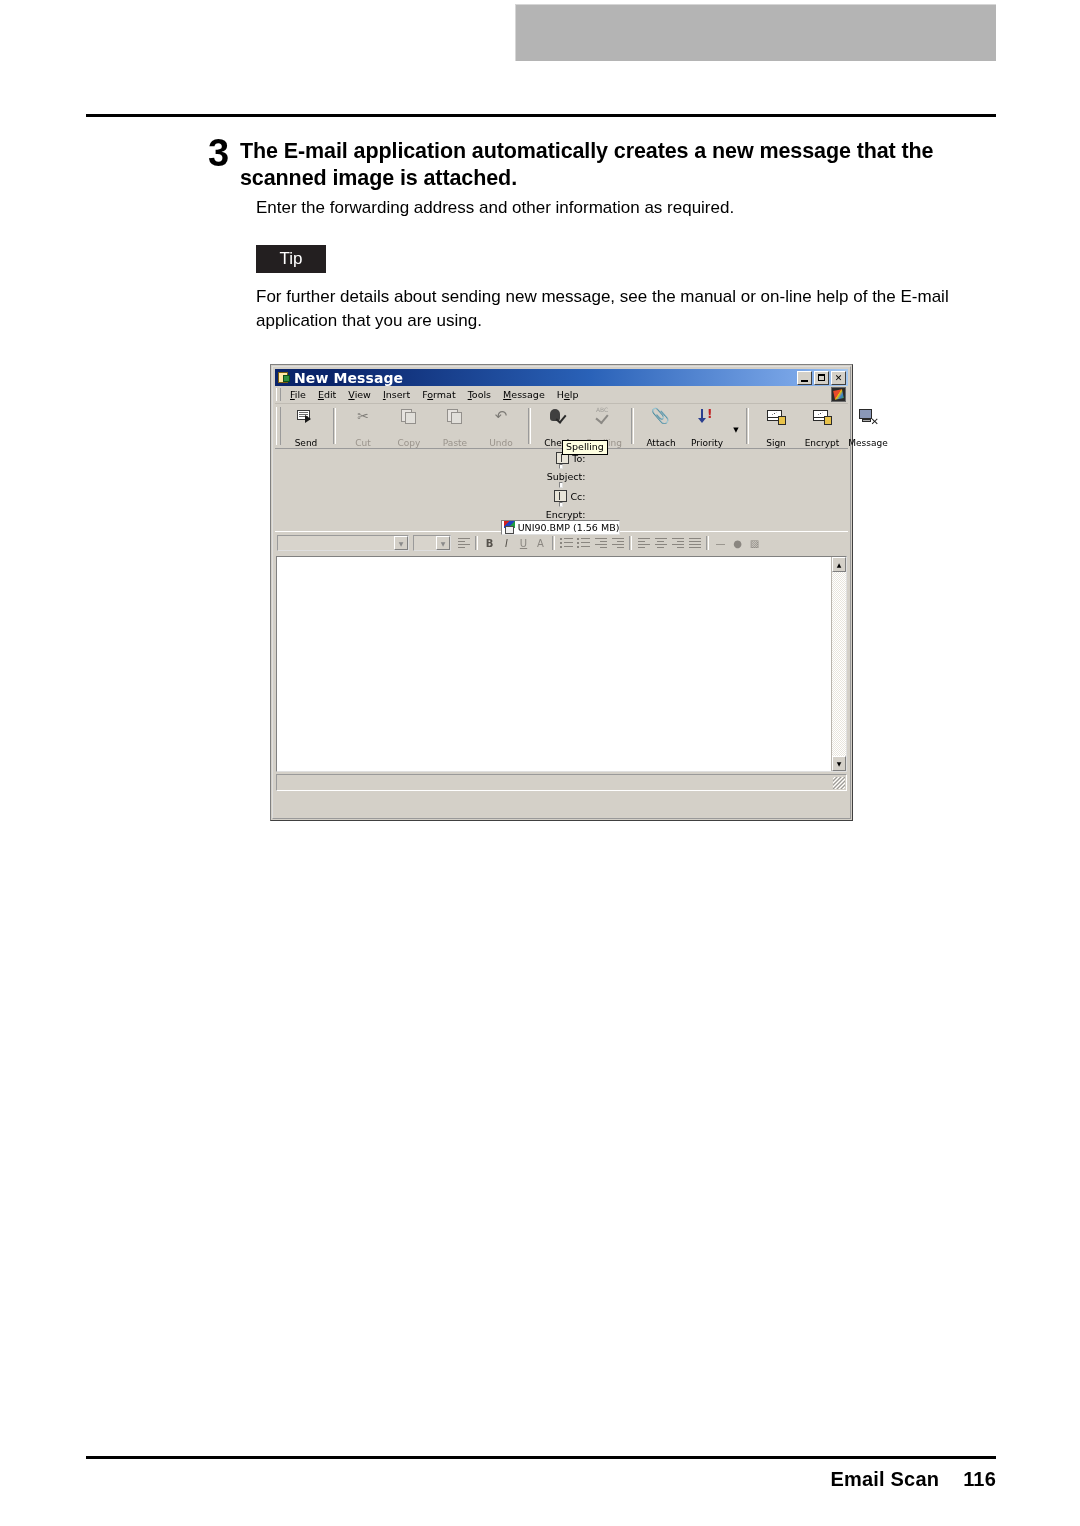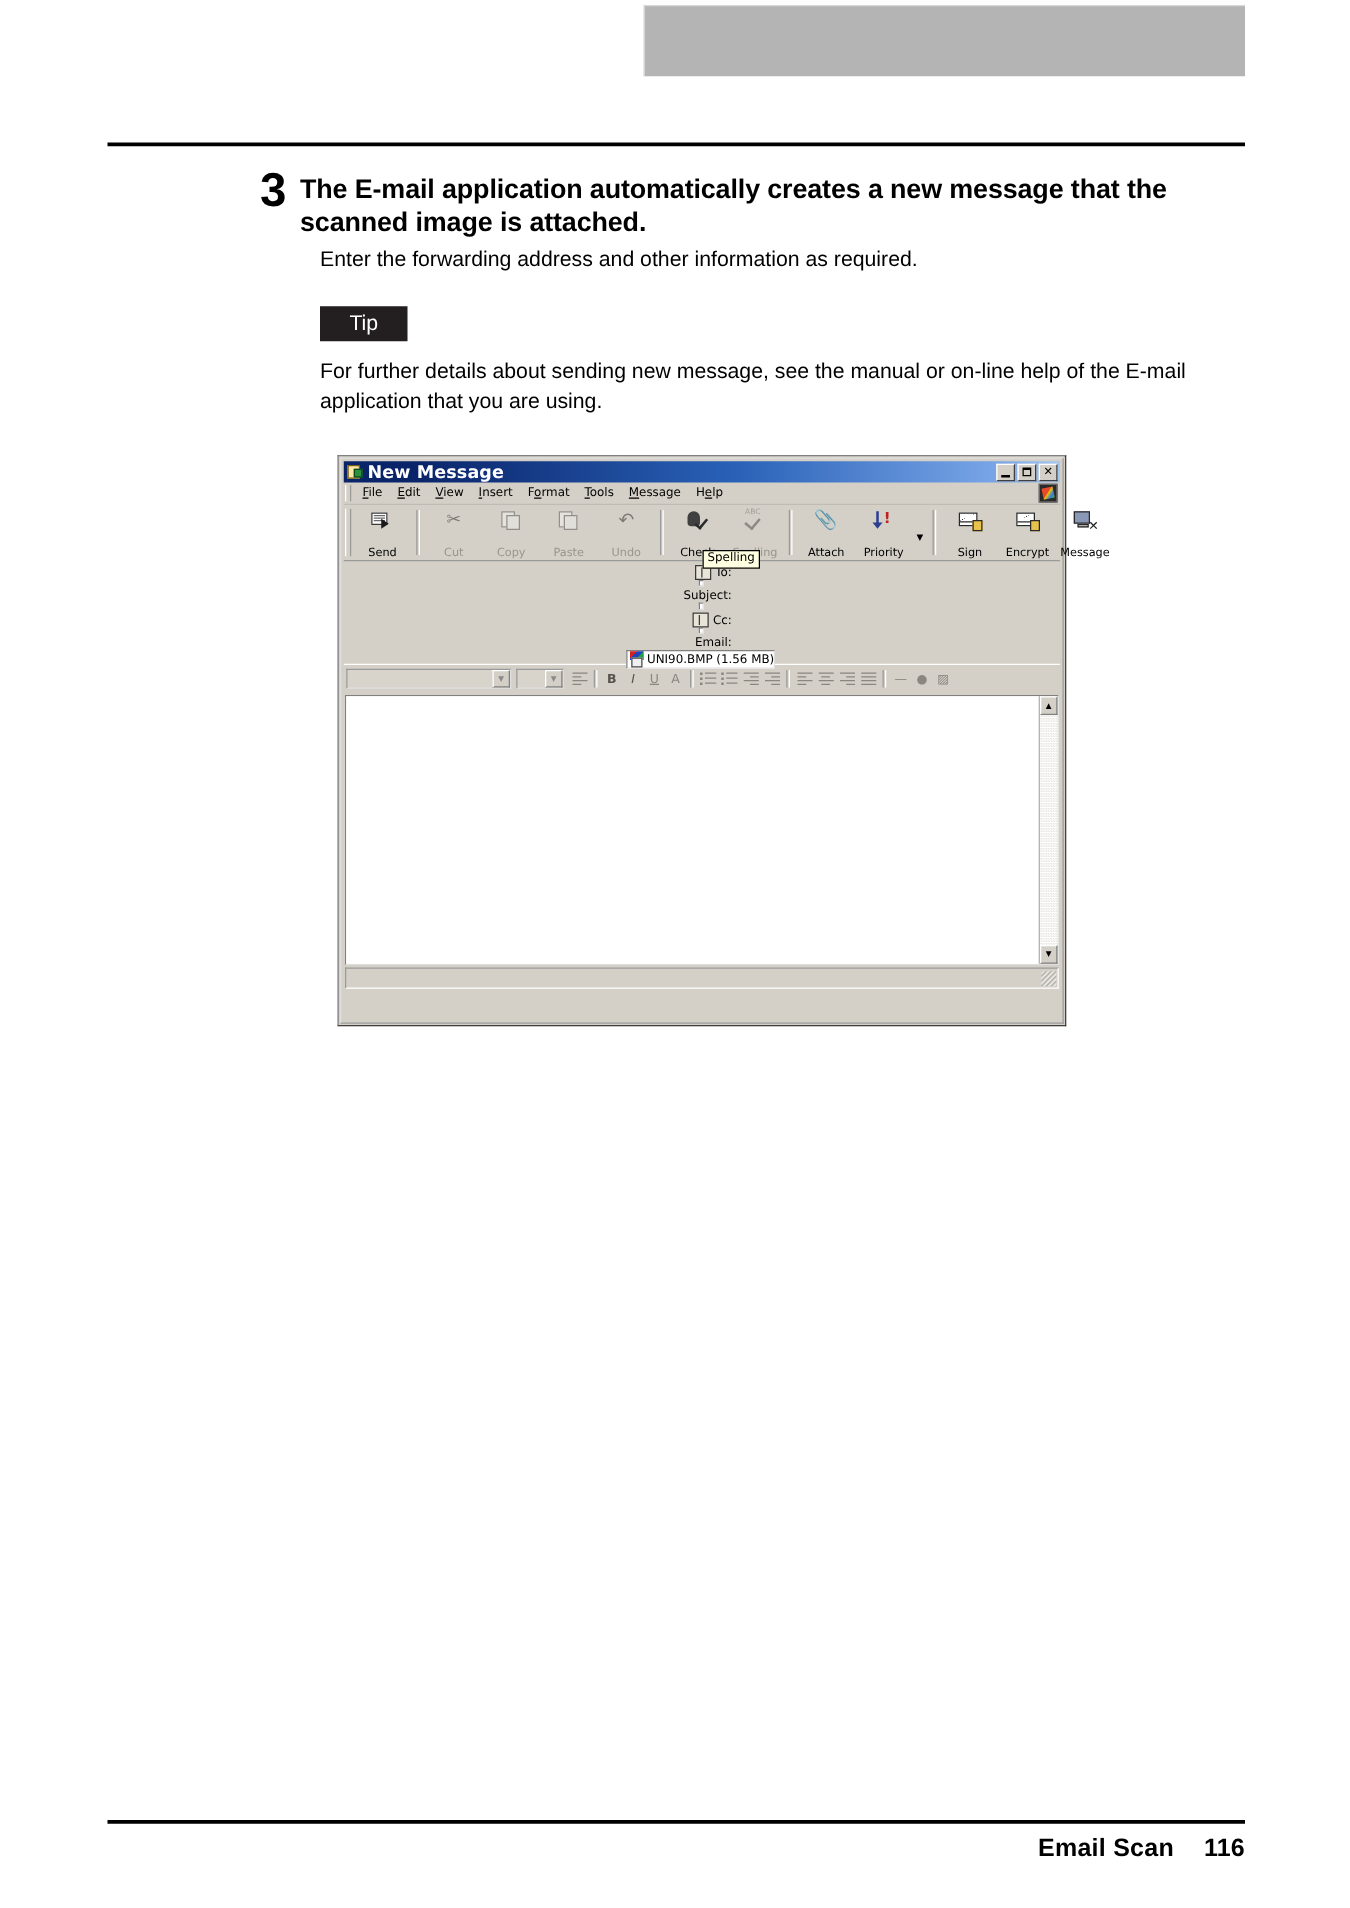--- a/index.html
+++ b/index.html
@@ -765,21 +765,21 @@
 
       <div class="field-row">
         <div class="field-label">
           <span class="addr-icon"></span>
           <span>Cc:</span>
         </div>
         <div class="field-input"></div>
       </div>
 
       <div class="field-row">
-        <div class="field-label">Email:</div>
+        <div class="field-label">Encrypt:</div>
         <div class="field-input">
           <span class="attach-chip">
             <span class="attach-ico">
                 <span class="splash"></span>
                 <span class="can"></span>
               </span>
             <span>UNI90.BMP (1.56 MB)</span>
           </span>
         </div>
       </div>

